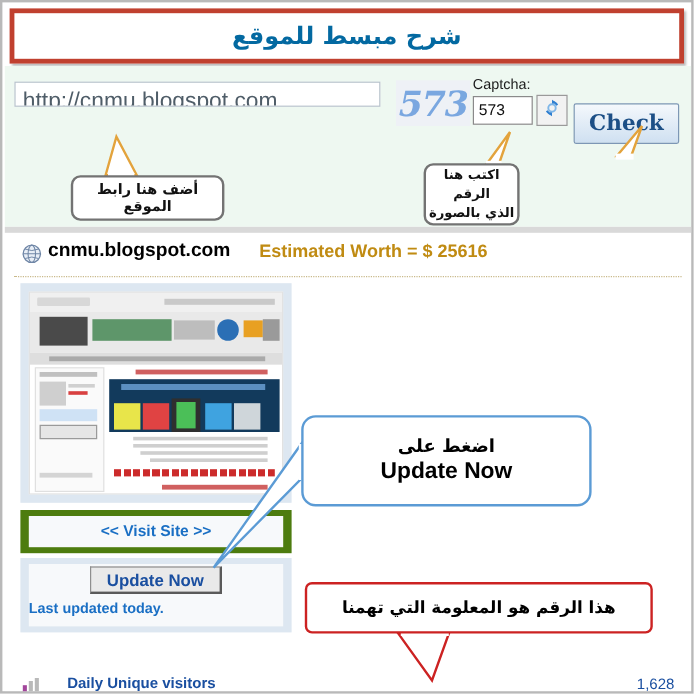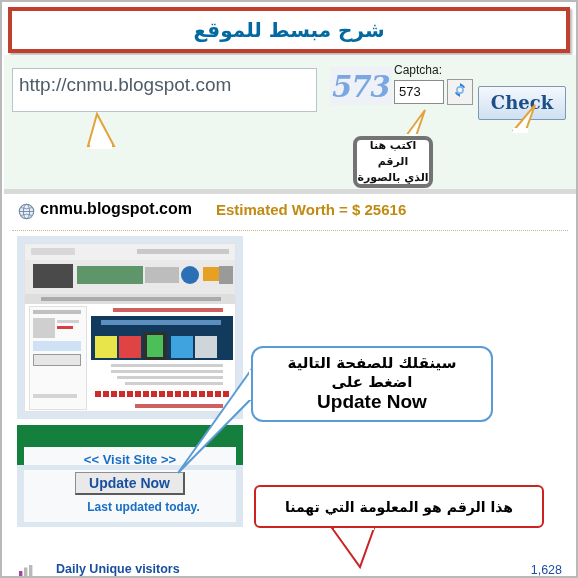--- a/index.html
+++ b/index.html
@@ -50,21 +50,21 @@
   #input-band {
     position: absolute;
     left: 2px; top: 53px;
     width: 572px; height: 134px;
     background: #eef8f1;
   }
 
   #url-input {
     position: absolute;
     left: 8px; top: 13px;
-    width: 305px; height: 44px;
+    width: 305px; height: 21px;
     box-sizing: border-box;
     border: 1px solid #b8c3cc;
     background: #ffffff;
     color: #4f5d68;
     font-size: 19px;
     font-family: "Liberation Sans", sans-serif;
     padding: 0 6px;
     line-height: 32px;
     white-space: nowrap;
     overflow: hidden;
@@ -127,21 +127,21 @@
     font-family: "DejaVu Serif", serif;
     text-align: center;
     line-height: 32px;
   }
 
   
   .callout {
     position: absolute;
     box-sizing: border-box;
     background: #ffffff;
-    border: 4px solid #737373;
+    border: 2px solid #737373;
     border-radius: 8px;
     color: #111111;
     direction: rtl;
     font-family: "DejaVu Sans", sans-serif;
     font-weight: bold;
     display: flex;
     align-items: center;
     justify-content: center;
     text-align: center;
     z-index: 40;
@@ -236,22 +236,22 @@
     box-sizing: border-box;
     position: relative;
     overflow: hidden;
   }
 
   
   #visit-card {
     position: absolute;
     left: 13px; top: 236px;
     width: 226px; height: 36px;
-    background: #15803d;
-    padding: 22px 7px;
+    background: #4d7c0f;
+    padding: 5px 7px;
     box-sizing: border-box;
   }
   #visit-inner {
     width: 212px; height: 26px;
     background: #f7f9fb;
     color: #1a6fc4;
     font-size: 13px;
     font-weight: bold;
     text-align: center;
     line-height: 26px;
@@ -285,21 +285,20 @@
     font-size: 14px;
     font-weight: bold;
     text-align: center;
     line-height: 21px;
     font-family: "Liberation Sans", sans-serif;
   }
   #last-updated {
     position: absolute;
     left: 0; top: 30px;
     width: 239px;
-    text-align: center;
     color: #1a6fc4;
     font-size: 12px;
     font-weight: bold;
     font-family: "Liberation Sans", sans-serif;
   }
 
   
   #callout-update {
     position: absolute;
     left: 249px; top: 344px;
@@ -421,20 +420,21 @@
           <path d="M9 2.1l3.1 2.1L9 6.3V2.1z" fill="#2f7fd0"></path>
           <path d="M9 15.9l-3.1-2.1L9 11.7v4.2z" fill="#2f7fd0"></path>
           <circle cx="9" cy="9" r="3.1" fill="none" stroke="#7fb6e8" stroke-width="1.6"></circle>
         </svg>
       </span>
     </div>
 
     <div id="check-btn">Check</div>
   </div>
 
+  <div class="callout" id="callout-url">أضف هنا رابط الموقع</div>
 
   <div class="callout" id="callout-captcha">
     <div>
       <div>اكتب هنا الرقم</div>
       <div>الذي بالصورة</div>
     </div>
   </div>
 
 
   <div id="results-panel">
@@ -527,21 +527,20 @@
           <rect x="1" y="14" width="16" height="1.2" fill="#999999"></rect>
         </svg>
       </span>
       <span id="stats-label">Daily Unique visitors</span>
       <span id="stats-value">1,628</span>
       <div id="stats-underline"></div>
     </div>
   </div>
 
   <div id="callout-update">
-    <div class="l1">سينقلك للصفحة التالية</div>
     <div class="l2">اضغط على</div>
     <div class="l3">Update Now</div>
   </div>
 
   <div id="callout-number">هذا الرقم هو المعلومة التي تهمنا</div>
 
   <svg id="stems">
 
     <path d="M112 144 L95 112 L86 144 Z" fill="#ffffff" stroke="#e3a33c" stroke-width="2"></path>
     <rect x="88" y="142" width="22" height="5" fill="#ffffff"></rect>

